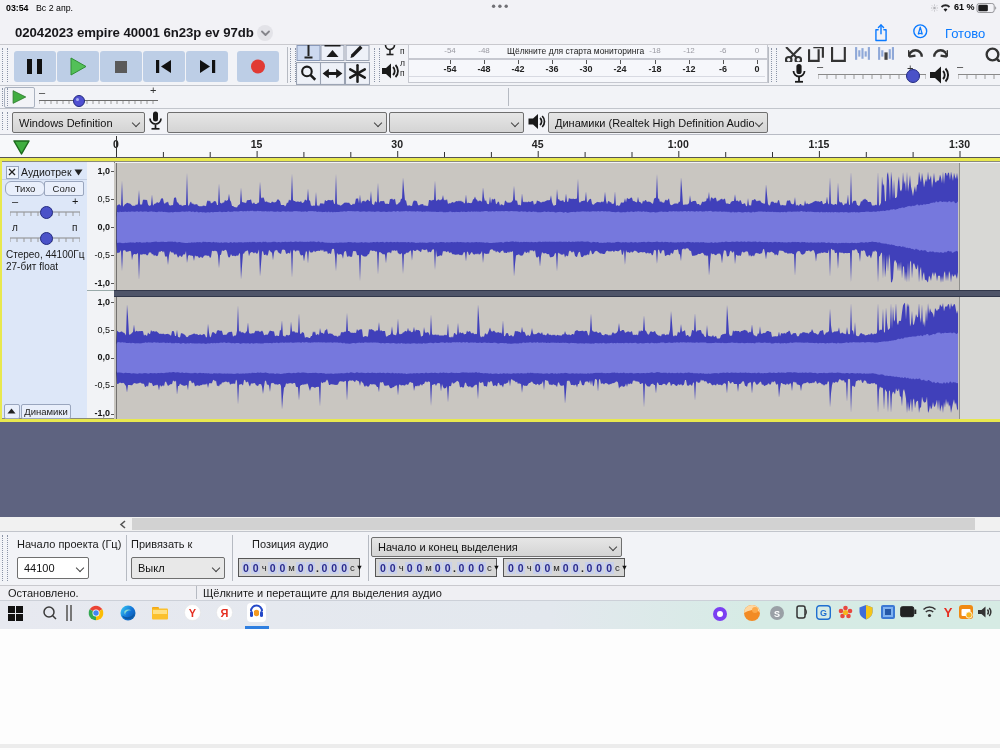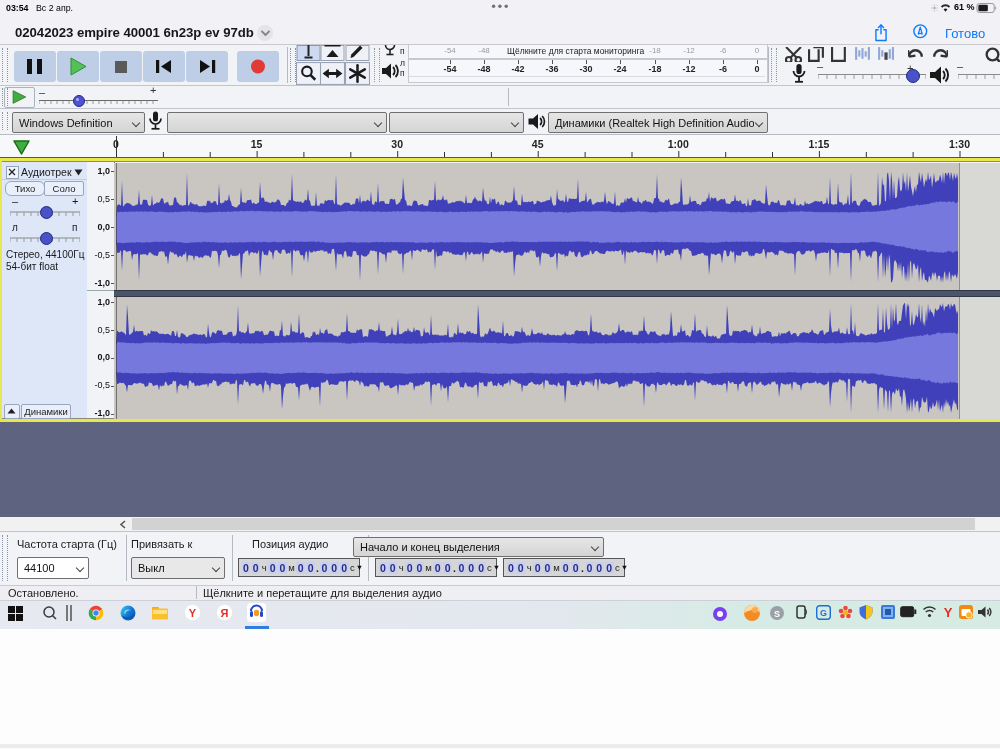--- a/index.html
+++ b/index.html
@@ -403,21 +403,21 @@
       <line x1="35" y1="5" x2="35" y2="9"></line>
       <line x1="42" y1="5" x2="42" y2="9"></line>
       <line x1="49" y1="5" x2="49" y2="9"></line>
       <line x1="56" y1="5" x2="56" y2="9"></line>
       <line x1="63" y1="5" x2="63" y2="9"></line>
       <line x1="70" y1="5" x2="70" y2="9"></line>
     </g>
   </svg>
 <div class="abs" style="left:40px;top:232px;width:11px;height:11px;border-radius:50%;background:#4a52c8;border:1px solid #222a80"></div>
 <div class="lbl" style="left:6px;top:249px;font-size:10px">Стерео, 44100Гц</div>
-<div class="lbl" style="left:6px;top:261px;font-size:10px">54-бит float</div>
+<div class="lbl" style="left:6px;top:261px;font-size:10px">27-бит float</div>
 <div class="abs" style="left:4px;top:404px;width:14px;height:13px;background:#e9effb;border:1px solid #9aa6be;border-radius:2px"></div>
 <svg class="abs" style="left:7px;top:408px" width="9" height="6" viewBox="0 0 9 6">
     <path d="M0.5 5.5 H8.5 L4.5 0.5 Z" fill="#222"></path>
   </svg>
 <div class="abs" style="left:21px;top:404px;width:48px;height:13px;background:#e9effb;border:1px solid #9aa6be;border-radius:2px;font-size:9.5px;color:#222;text-align:center;line-height:13px">Динамики</div>
 <div class="abs" style="left:87px;top:166px;width:23px;text-align:right;font-size:9px;font-weight:bold;color:#111">1,0</div><div class="abs" style="left:111px;top:171px;width:3px;height:1px;background:#555"></div><div class="abs" style="left:87px;top:194px;width:23px;text-align:right;font-size:9px;font-weight:normal;color:#111">0,5</div><div class="abs" style="left:111px;top:199px;width:3px;height:1px;background:#555"></div><div class="abs" style="left:87px;top:222px;width:23px;text-align:right;font-size:9px;font-weight:bold;color:#111">0,0</div><div class="abs" style="left:111px;top:227px;width:3px;height:1px;background:#555"></div><div class="abs" style="left:87px;top:250px;width:23px;text-align:right;font-size:9px;font-weight:normal;color:#111">-0,5</div><div class="abs" style="left:111px;top:255px;width:3px;height:1px;background:#555"></div><div class="abs" style="left:87px;top:278px;width:23px;text-align:right;font-size:9px;font-weight:bold;color:#111">-1,0</div><div class="abs" style="left:111px;top:283px;width:3px;height:1px;background:#555"></div><div class="abs" style="left:87px;top:297px;width:23px;text-align:right;font-size:9px;font-weight:bold;color:#111">1,0</div><div class="abs" style="left:111px;top:302px;width:3px;height:1px;background:#555"></div><div class="abs" style="left:87px;top:325px;width:23px;text-align:right;font-size:9px;font-weight:normal;color:#111">0,5</div><div class="abs" style="left:111px;top:330px;width:3px;height:1px;background:#555"></div><div class="abs" style="left:87px;top:352px;width:23px;text-align:right;font-size:9px;font-weight:bold;color:#111">0,0</div><div class="abs" style="left:111px;top:358px;width:3px;height:1px;background:#555"></div><div class="abs" style="left:87px;top:380px;width:23px;text-align:right;font-size:9px;font-weight:normal;color:#111">-0,5</div><div class="abs" style="left:111px;top:386px;width:3px;height:1px;background:#555"></div><div class="abs" style="left:87px;top:408px;width:23px;text-align:right;font-size:9px;font-weight:bold;color:#111">-1,0</div><div class="abs" style="left:111px;top:414px;width:3px;height:1px;background:#555"></div><div class="abs" style="left:87px;top:290px;width:27px;height:1px;background:#9aa"></div><svg width="886" height="256" viewBox="0 0 886 256" style="position:absolute;left:114px;top:163px" xmlns="http://www.w3.org/2000/svg" shape-rendering="crispEdges">
     <rect x="0" y="0" width="845" height="127" fill="#c9c6c1"></rect>
     <rect x="0" y="134" width="845" height="122" fill="#c9c6c1"></rect>
     <rect x="845" y="0" width="41" height="127" fill="#d8d8d5"></rect>
     <rect x="845" y="134" width="41" height="122" fill="#d8d8d5"></rect>
@@ -438,27 +438,27 @@
 <div class="abs" style="left:0;top:422px;width:1000px;height:95px;background:#5e6380"></div>
 
 <div class="abs" style="left:0;top:517px;width:1000px;height:14px;background:#f1f1f1"></div>
 <div class="abs" style="left:132px;top:518px;width:843px;height:12px;background:#d2d2d2"></div>
 <svg class="abs" style="left:119px;top:520px" width="8" height="9" viewBox="0 0 8 9">
  <path d="M6 1 L2 4.5 L6 8" fill="none" stroke="#555" stroke-width="1.6"></path>
   </svg>
 
 <div class="abs" style="left:0;top:531px;width:1000px;height:54px;background:#f2f3f7;border-top:1px solid #c2c5cc"></div>
 <div class="grab" style="left:2px;top:535px;height:46px"></div>
-<div class="lbl" style="left:17px;top:538px">Частота старта (Гц)</div>
+<div class="lbl" style="left:17px;top:538px">Начало проекта (Гц)</div>
 <div class="vsep" style="left:126px;top:535px;height:46px"></div>
 <div class="lbl" style="left:131px;top:538px">Привязать к</div>
 <div class="vsep" style="left:232px;top:535px;height:46px"></div>
 <div class="lbl" style="left:252px;top:538px">Позиция аудио</div>
 <div class="vsep" style="left:368px;top:535px;height:46px"></div>
-<div class="cb" style="left:353px;top:537px;width:249px;height:18px">
+<div class="cb" style="left:371px;top:537px;width:249px;height:18px">
     <span class="tx">Начало и конец выделения</span>
     <span class="chev"></span>
   </div>
 <div class="cb" style="left:17px;top:557px;width:70px;height:20px;background:#fff">
     <span class="tx">44100</span>
     <span class="chev"></span>
   </div>
 <div class="cb" style="left:131px;top:557px;width:92px;height:20px;background:#e8e8e8">
     <span class="tx">Выкл</span>
     <span class="chev"></span>

